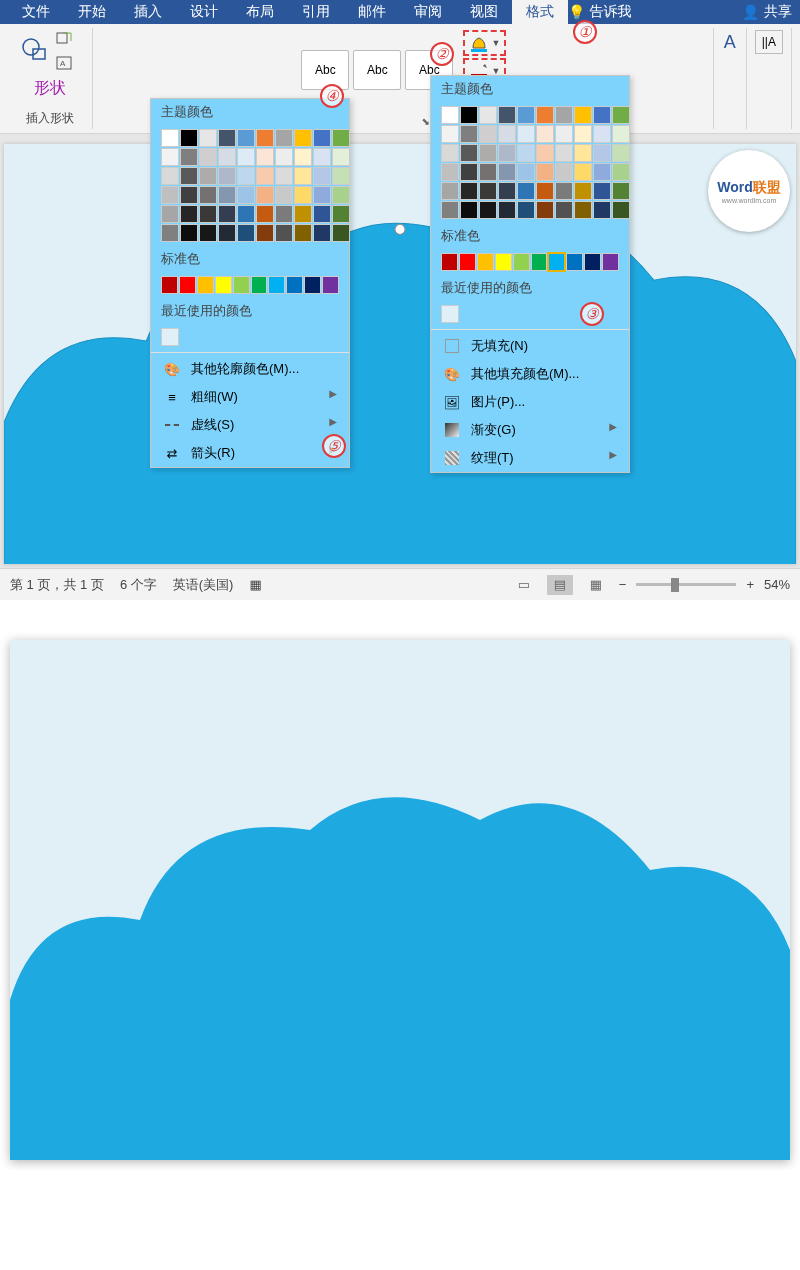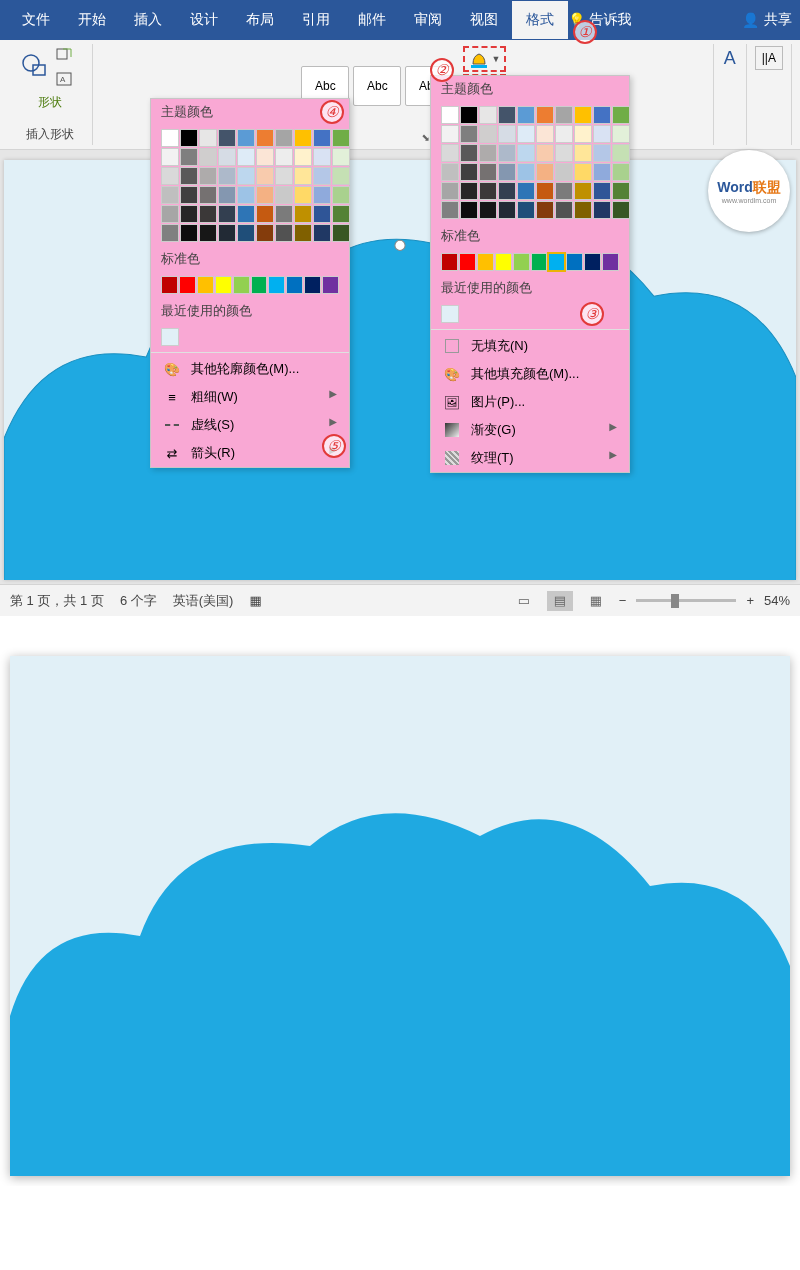--- a/index.html
+++ b/index.html
@@ -1,33 +1,33 @@
 <!DOCTYPE html>
 <html><head>
 <meta charset="utf-8">
 <style>
 * { margin: 0; padding: 0; box-sizing: border-box; font-family: "Microsoft YaHei", sans-serif; }
 body { background: #fff; width: 800px; }
 .app-top { background: #fff; }
-.ribbon-tabs { background: #2b579a; display: flex; align-items: center; height: 40px; padding: 0 8px; color: #fff; font-size: 14px; }
+.ribbon-tabs { background: #2b579a; display: flex; align-items: center; height: 24px; padding: 0 8px; color: #fff; font-size: 14px; }
 .tab { padding: 10px 14px; cursor: pointer; }
 .tab.active { background: #f3f3f3; color: #2b579a; }
 .tell-me { display: flex; align-items: center; gap: 4px; }
 .share { margin-left: auto; display: flex; align-items: center; gap: 4px; }
 .ribbon-body { background: #f3f3f3; border-bottom: 1px solid #d4d4d4; height: 110px; display: flex; position: relative; padding: 4px 8px; }
 .ribbon-group { display: flex; flex-direction: column; align-items: center; padding: 2px 8px; border-right: 1px solid #d4d4d4; }
 .ribbon-group:last-child { border-right: none; }
 .group-label { font-size: 12px; color: #444; margin-top: auto; }
 .shape-btn { width: 38px; height: 38px; display: flex; align-items: center; justify-content: center; }
 .abc-box { width: 48px; height: 40px; background: #fff; border: 1px solid #bbb; border-radius: 2px; display: flex; align-items: center; justify-content: center; font-size: 12px; margin: 2px; }
 .small-btn { width: 28px; height: 22px; margin: 1px; }
 .split-btn { display: flex; align-items: center; border: 1px solid transparent; padding: 2px 4px; gap: 2px; }
 .split-btn.dashed { border: 2px dashed #e23a3a; }
 .caret-down { font-size: 9px; color: #555; }
-.dropdown { position: absolute; background: #f9a8d4; border: 1px solid #c6c6c6; box-shadow: 2px 2px 6px rgba(0,0,0,0.2); font-size: 13px; z-index: 10; }
+.dropdown { position: absolute; background: #7dd3fc; border: 1px solid #c6c6c6; box-shadow: 2px 2px 6px rgba(0,0,0,0.2); font-size: 13px; z-index: 10; }
 .dd-section-title { padding: 4px 10px; color: #444; font-size: 13px; }
 .color-grid { display: grid; grid-template-columns: repeat(10, 18px); gap: 1px; padding: 4px 10px; }
 .color-sw { width: 18px; height: 18px; border: 1px solid #ccc; cursor: pointer; }
 .color-row { display: flex; gap: 1px; padding: 4px 10px; }
 .dd-item { display: flex; align-items: flex-start; gap: 10px; padding: 5px 12px; cursor: pointer; }
 .dd-item.dashed { border: 2px dashed #e23a3a; margin: 2px 8px; }
 .dd-sep { height: 1px; background: #e0e0e0; margin: 2px 0; }
 .dd-icon { width: 18px; height: 18px; display: flex; align-items: center; justify-content: center; }
 .submenu-arrow { margin-left: auto; font-size: 10px; color: #666; }
 .circle-badge { position: absolute; width: 24px; height: 24px; border: 2px solid #e23a3a; border-radius: 50%; display: flex; align-items: center; justify-content: center; color: #e23a3a; font-size: 15px; font-style: italic; background: rgba(255,255,255,0.7); z-index: 20; font-family: serif; }
@@ -93,21 +93,21 @@
               </svg>
           </div>
           <div class="small-btn">
             <svg width="20" height="16" viewBox="0 0 20 16">
                 <rect x="2" y="2" width="14" height="12" fill="none" stroke="#555"></rect>
                 <text x="5" y="11" font-size="8" fill="#555">A</text>
               </svg>
           </div>
         </div>
       </div>
-      <div style="font-size:12px;color:#4d7c0f;">形状</div>
+      <div style="font-size:16px;color:#a21caf;">形状</div>
       <div class="group-label">插入形状</div>
     </div>
 
     <div class="ribbon-group" style="flex:1;">
       <div style="display:flex;align-items:center;">
         <div class="abc-box">Abc</div>
         <div class="abc-box">Abc</div>
         <div class="abc-box">Abc</div>
         <div style="display:flex;flex-direction:column;margin-left:8px;gap:2px;">
           <div class="split-btn dashed">

